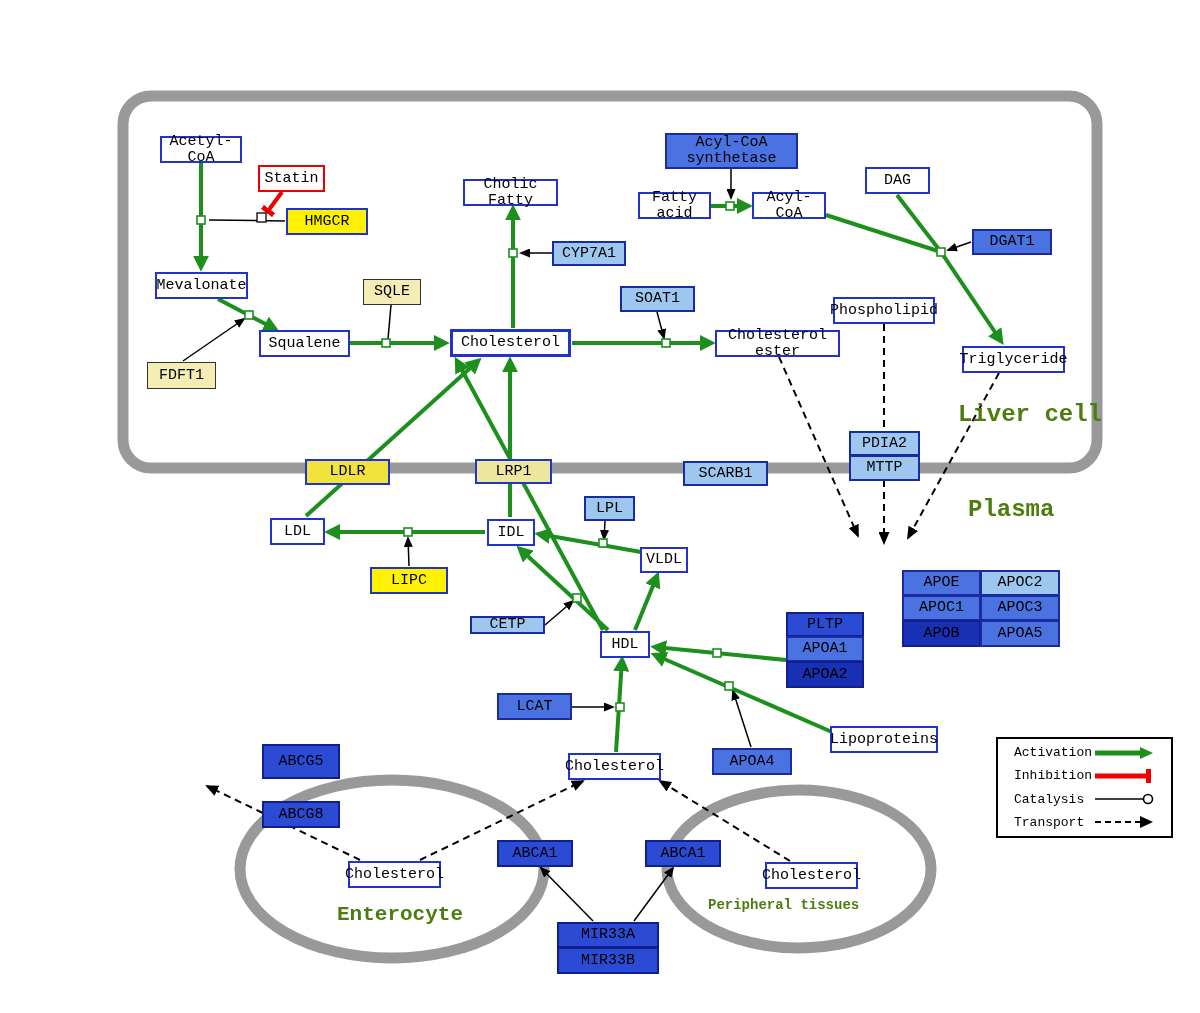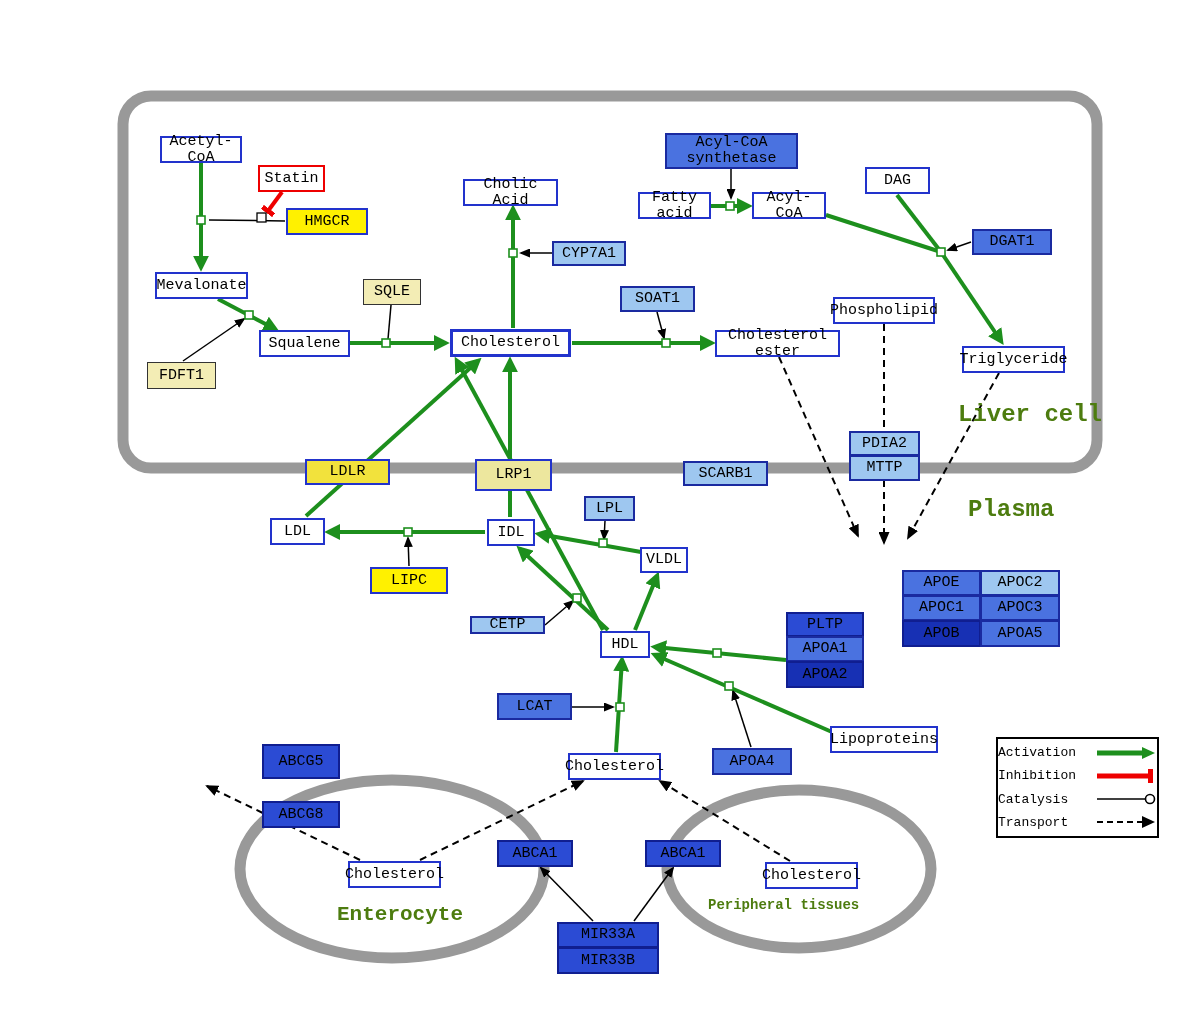--- a/index.html
+++ b/index.html
@@ -13,23 +13,23 @@
   .redborder{border-color:#ee0000;}
   .yellow{background:#fff100;}
   .dullyellow{background:#f2e23c;}
   .paleyellow{background:#f3edb5;border:1px solid #333;}
   .paleyellowblue{background:#ede79e;}
   .lightblue{background:#9ec7f0;border-color:#1a2aa0;}
   .midblue{background:#4a72e0;border-color:#1a2aa0;}
   .strongblue{background:#2b4bd4;border-color:#101e90;}
   .darkblue{background:#1730b4;border-color:#101e90;}
   .compartment-label{position:absolute;font-weight:bold;color:#4d7c0f;}
-  .legend{position:absolute;left:996px;top:689px;width:163px;height:101px;
+  .legend{position:absolute;left:996px;top:689px;width:177px;height:101px;
           border:2px solid #000;background:#fff;box-sizing:border-box;
-          display:flex;flex-direction:column;justify-content:space-around;padding:2px 0;}
+          display:flex;flex-direction:column;justify-content:space-around;padding:2px 16px;}
   .legend-row{display:flex;align-items:center;justify-content:space-between;height:22px;}
   .legend-row span{font-size:13px;color:#000;}
 </style>
 </head>
 <body>
 
 <div class="stage">
 
 <svg class="edges" width="1200" height="1013">
   <defs>
@@ -119,34 +119,34 @@
   <rect x="257" y="165" width="9" height="9" fill="#fff" stroke="#000" stroke-width="1.3"></rect>
 </svg>
 
 <div class="node" style="left:160px;top:88px;width:82px;height:27px">Acetyl-CoA</div>
 <div class="node redborder" style="left:258px;top:117px;width:67px;height:27px">Statin</div>
 <div class="node yellow" style="left:286px;top:160px;width:82px;height:27px">HMGCR</div>
 <div class="node" style="left:155px;top:224px;width:93px;height:27px">Mevalonate</div>
 <div class="node paleyellow" style="left:363px;top:231px;width:58px;height:26px">SQLE</div>
 <div class="node paleyellow" style="left:147px;top:314px;width:69px;height:27px">FDFT1</div>
 <div class="node" style="left:259px;top:282px;width:91px;height:27px">Squalene</div>
-<div class="node" style="left:463px;top:131px;width:95px;height:27px">Cholic Acid</div>
+<div class="node" style="left:463px;top:131px;width:95px;height:27px">Cholic Fatty</div>
 <div class="node lightblue" style="left:552px;top:193px;width:74px;height:25px">CYP7A1</div>
 <div class="node thick" style="left:450px;top:281px;width:121px;height:28px">Cholesterol</div>
 <div class="node lightblue" style="left:620px;top:238px;width:75px;height:26px">SOAT1</div>
 <div class="node" style="left:715px;top:282px;width:125px;height:27px">Cholesterol ester</div>
 <div class="node midblue" style="left:665px;top:85px;width:133px;height:36px">Acyl-CoA synthetase</div>
 <div class="node" style="left:638px;top:144px;width:73px;height:27px">Fatty acid</div>
 <div class="node" style="left:752px;top:144px;width:74px;height:27px">Acyl-CoA</div>
 <div class="node" style="left:865px;top:119px;width:65px;height:27px">DAG</div>
 <div class="node midblue" style="left:972px;top:181px;width:80px;height:26px">DGAT1</div>
 <div class="node" style="left:833px;top:249px;width:102px;height:27px">Phospholipid</div>
 <div class="node" style="left:962px;top:298px;width:103px;height:27px">Triglyceride</div>
 <div class="node dullyellow" style="left:305px;top:411px;width:85px;height:26px">LDLR</div>
-<div class="node paleyellowblue" style="left:475px;top:411px;width:77px;height:32px">LRP1</div>
+<div class="node paleyellowblue" style="left:475px;top:411px;width:77px;height:25px">LRP1</div>
 <div class="node lightblue" style="left:683px;top:413px;width:85px;height:25px">SCARB1</div>
 <div class="node lightblue" style="left:849px;top:383px;width:71px;height:25px">PDIA2</div>
 <div class="node lightblue" style="left:849px;top:407px;width:71px;height:26px">MTTP</div>
 <div class="node" style="left:270px;top:470px;width:55px;height:27px">LDL</div>
 <div class="node" style="left:487px;top:471px;width:48px;height:27px">IDL</div>
 <div class="node lightblue" style="left:584px;top:448px;width:51px;height:25px">LPL</div>
 <div class="node" style="left:640px;top:499px;width:48px;height:26px">VLDL</div>
 <div class="node yellow" style="left:370px;top:519px;width:78px;height:27px">LIPC</div>
 <div class="node lightblue" style="left:470px;top:568px;width:75px;height:18px">CETP</div>
 <div class="node" style="left:600px;top:583px;width:50px;height:27px">HDL</div>

